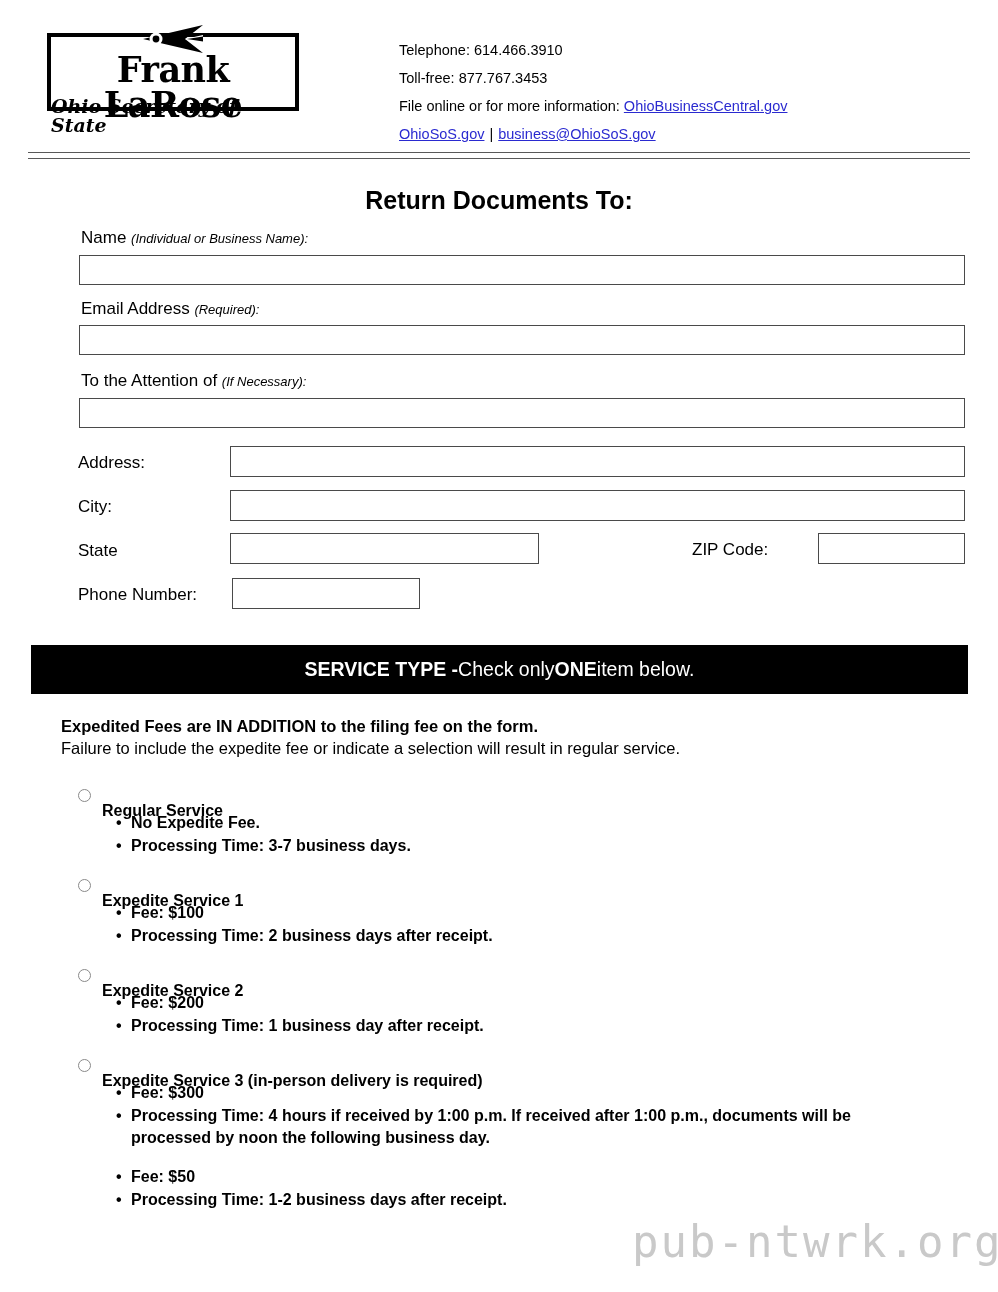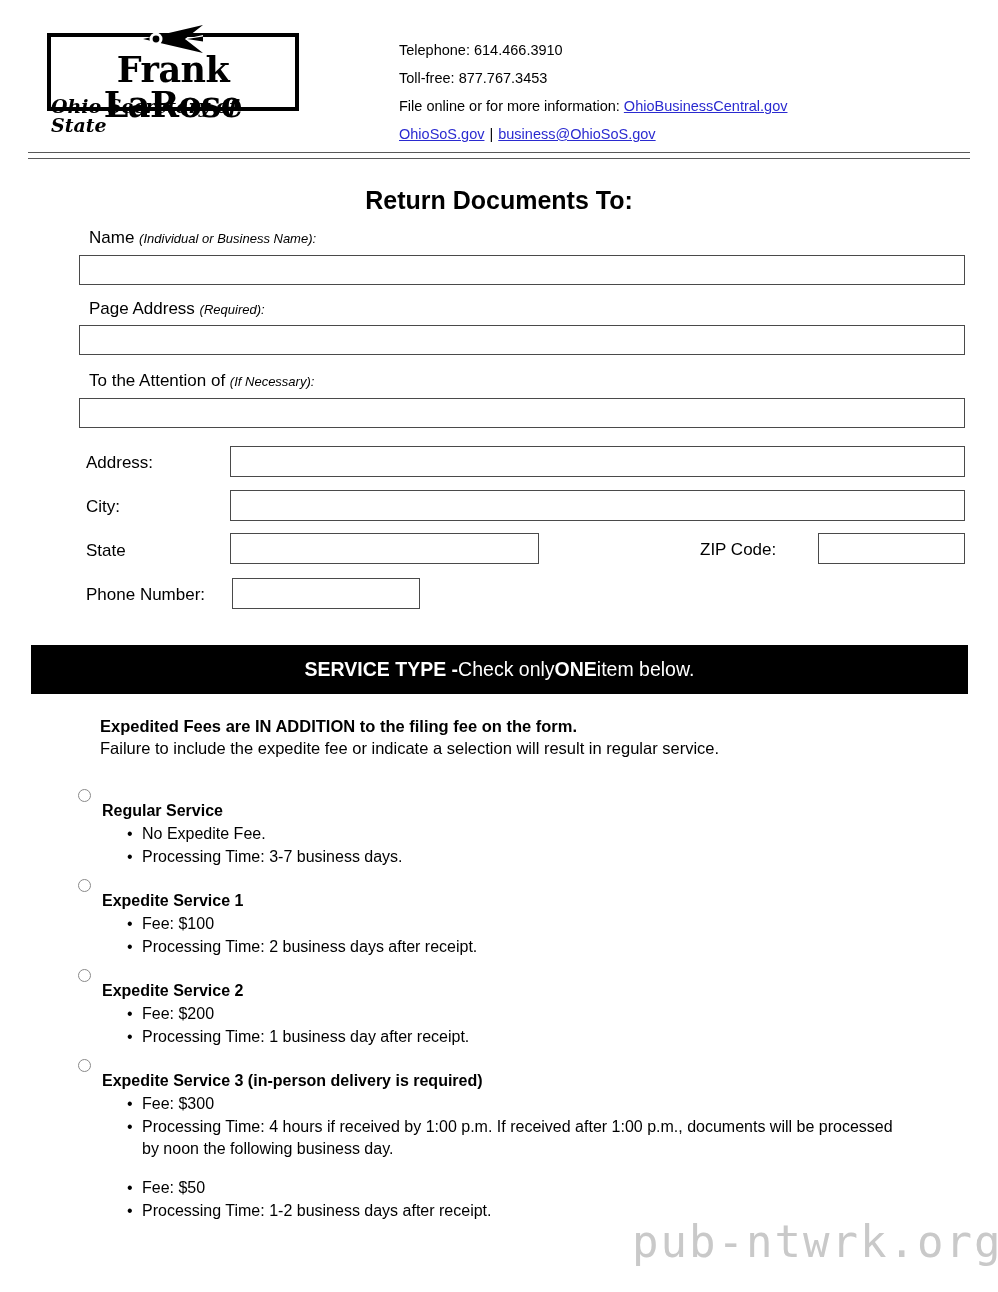--- a/index.html
+++ b/index.html
@@ -88,21 +88,20 @@
     left: 0; right: 0; top: 186px;
     text-align: center;
     font-size: 25px;
     font-weight: 700;
   }
 
   .field-label {
     position: absolute;
     font-size: 17px;
     white-space: nowrap;
-    margin-left: 8px;
   }
   .field-label .hint {
     font-size: 13px;
     font-style: italic;
   }
   .box {
     position: absolute;
     border: 1.6px solid #4a4a4a;
     background: #fff;
   }
@@ -120,21 +119,20 @@
     font-size: 19.5px;
   }
   .banner b { font-weight: 700; }
   .banner .lead { font-weight: 700; }
 
   .intro {
     position: absolute;
     left: 61px;
     font-size: 16.5px;
     white-space: nowrap;
-    margin-left: 39px;
   }
   .intro.l1 { top: 717px; font-weight: 700; }
   .intro.l2 { top: 739px; }
 
   
   .svc { position: absolute; left: 78px; }
   .svc-head {
     position: relative;
     height: 22px;
     font-size: 16px;
@@ -148,23 +146,24 @@
     border-radius: 50%;
     background: #fff;
   }
   .svc-head .lbl {
     position: absolute;
     left: 24px; top: 0;
     white-space: nowrap;
     margin-top: 16px;
   }
   .bullets {
-    margin: 15px;
+    margin: 4px;
     padding: 0;
     list-style: none;
+    font-weight: bold;
   }
   .bullets li {
     position: relative;
     padding-left: 49px;
     font-size: 16px;
     line-height: 22.5px;
   }
   .bullets li::before {
     content: "\2022";
     position: absolute;
@@ -237,21 +236,21 @@
 
 <div class="doc-title">Return Documents To:</div>
 
 <div class="field-label" style="left:81px; top:228px;">
   <span>Name</span>
   <span class="hint">(Individual or Business Name):</span>
 </div>
 <input class="box" type="text" style="left: 79px; top: 255px; width: 886px; height: 30px;" value="">
 
 <div class="field-label" style="left:81px; top:299px;">
-  <span>Page Address</span>
+  <span>Email Address</span>
   <span class="hint">(Required):</span>
 </div>
 <input class="box" type="text" style="left: 79px; top: 325px; width: 886px; height: 30px;" value="">
 
 <div class="field-label" style="left:81px; top:371px;">
   <span>To the Attention of</span>
   <span class="hint">(If Necessary):</span>
 </div>
 <input class="box" type="text" style="left: 79px; top: 398px; width: 886px; height: 30px;" value="">
 

